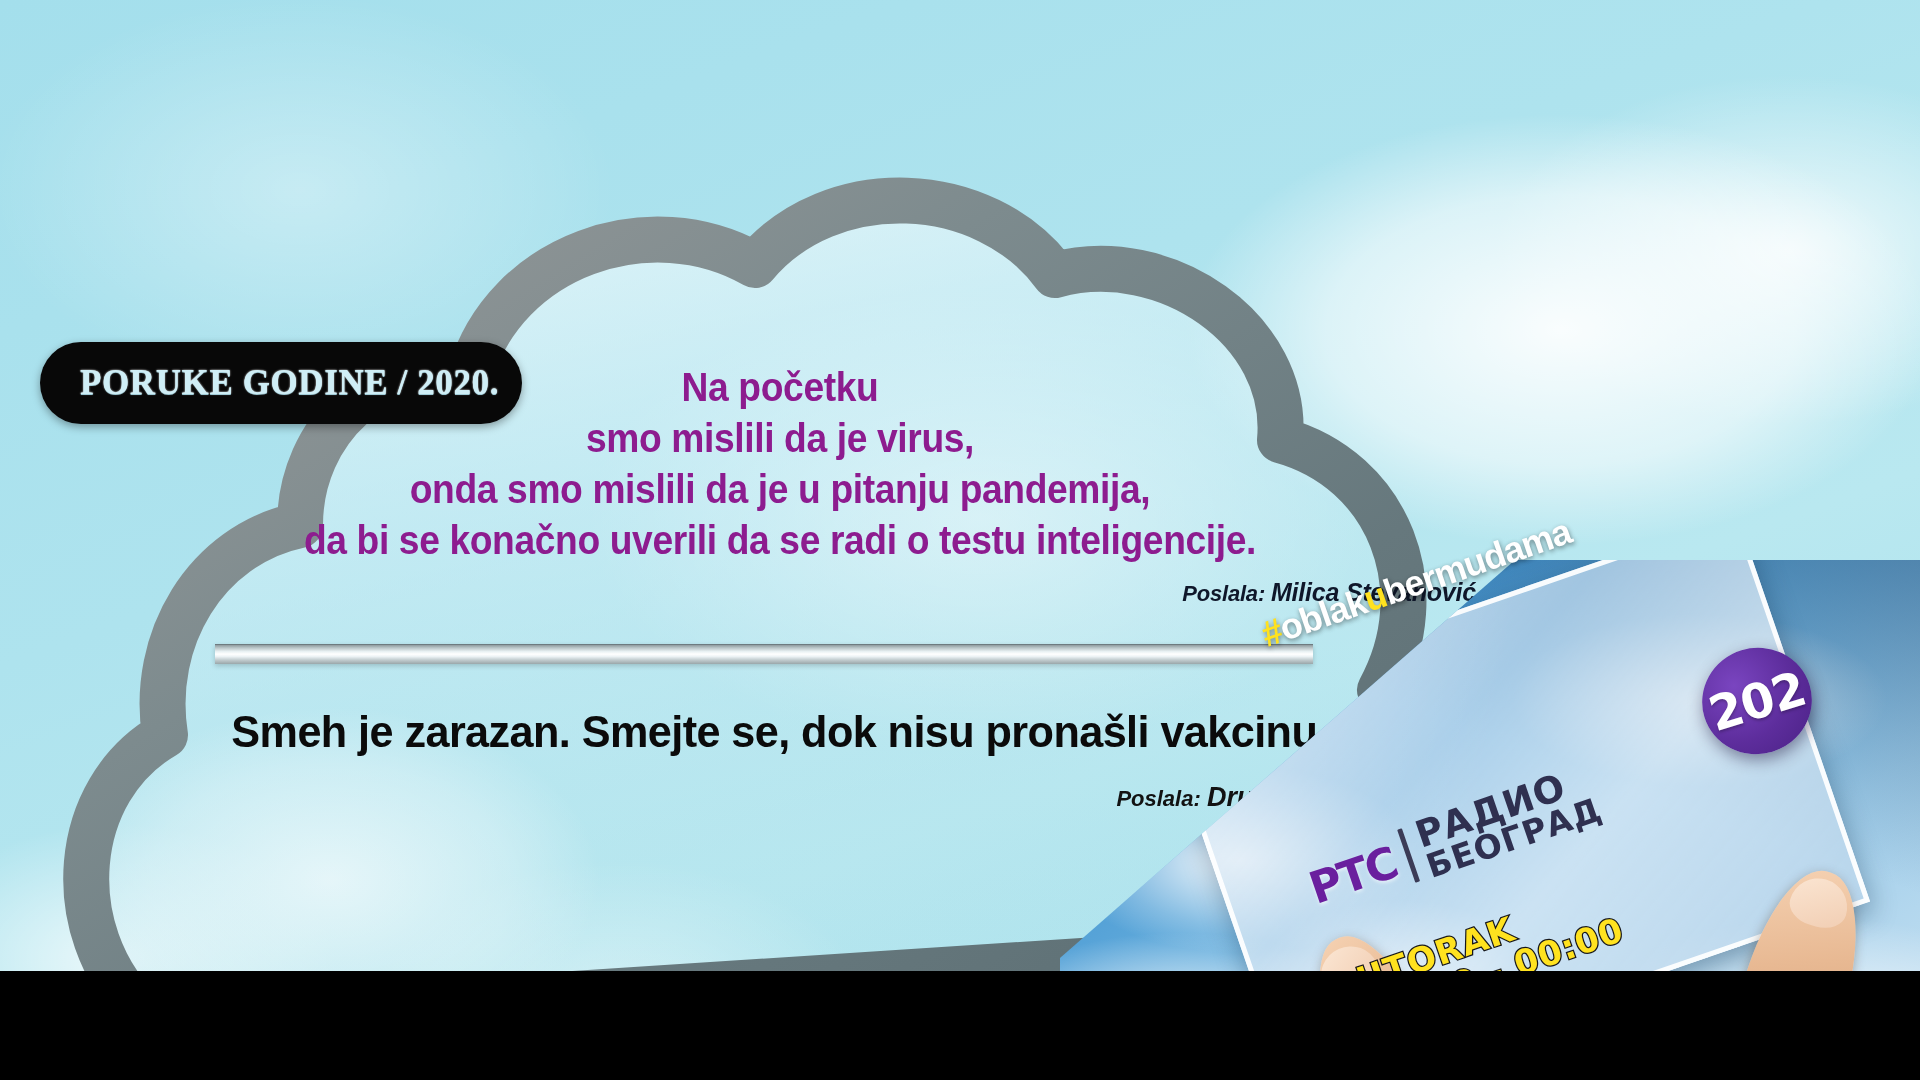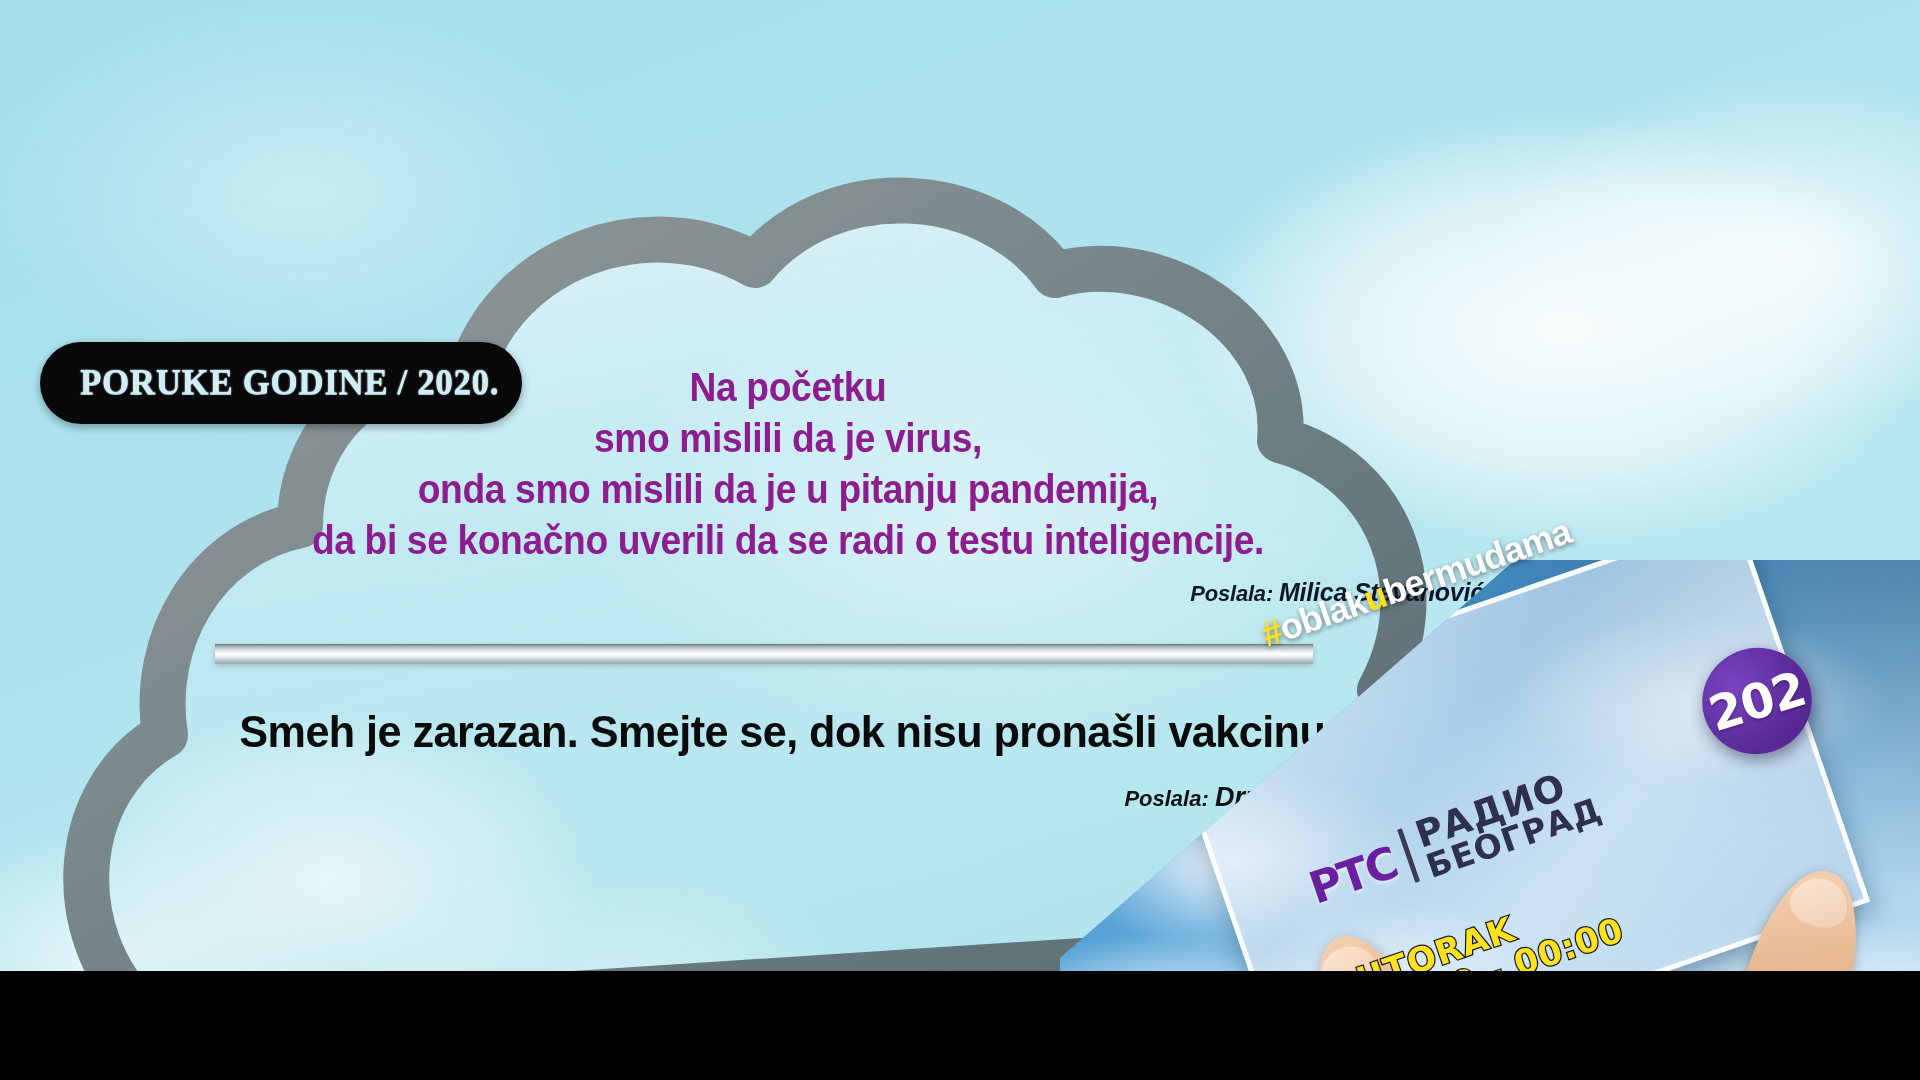--- a/index.html
+++ b/index.html
@@ -42,21 +42,21 @@
     font-family:"Liberation Serif",serif;
     font-weight:700;
     font-size:35px;
     letter-spacing:.6px;
     color:#cfeef6;
     text-shadow:0 0 2px #ffffff,0 1px 0 #7fb9c9;
     white-space:nowrap;
   }
 
   
-  .quote-block{position:absolute;left:8px;width:1560px;text-align:center;}
+  .quote-block{position:absolute;left:0;width:1560px;text-align:center;}
 
   #quote1{top:362px;}
   #quote1 .qline{
     font-family:"Liberation Sans",sans-serif;
     font-weight:700;
     font-size:40px;
     line-height:51px;
     color:#8d1c8f;
     letter-spacing:-.4px;
     white-space:nowrap;

